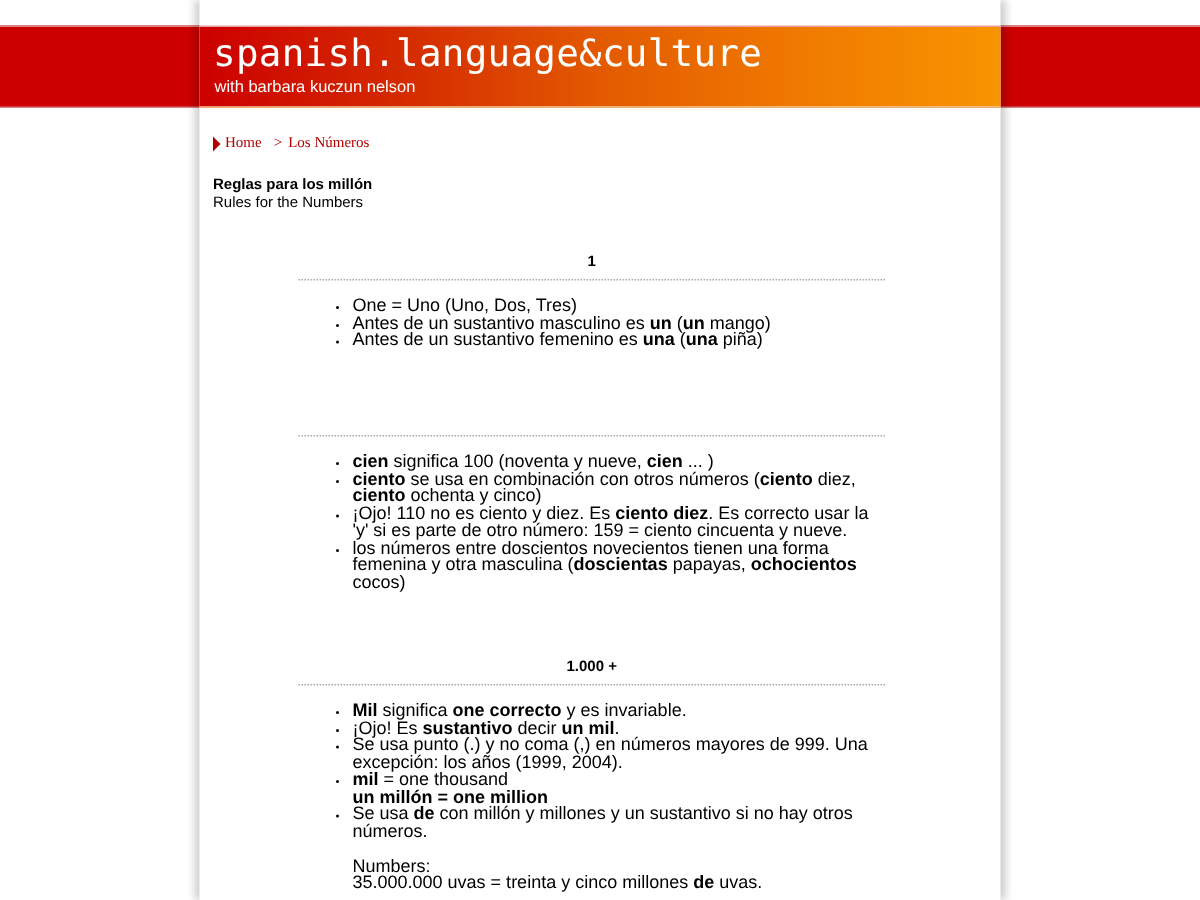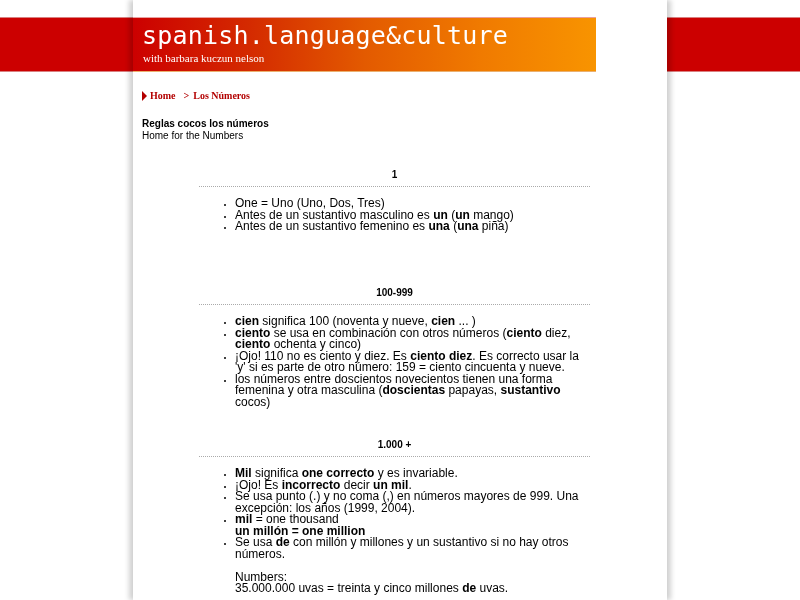--- a/index.html
+++ b/index.html
@@ -13,37 +13,37 @@
     background:#cc0000;
     border-top:1px solid #d98080; border-bottom:1px solid #d98080;
     box-sizing:border-box;
   }
   .column {
     position:absolute; left:133px; top:0; width:534px; height:600px;
     background:#ffffff;
     box-shadow: -4px 0 5px rgba(0,0,0,0.18), 4px 0 5px rgba(0,0,0,0.18);
   }
   .header {
-    position:absolute; left:0; top:17px; width:463px; height:55px;
+    position:absolute; left:0; top:17px; width:534px; height:55px;
     background:linear-gradient(to right, #cc0000 0%, #d42a00 25%, #e35a00 50%, #f07a00 75%, #f89400 100%);
     border-top:1px solid #e9a0a0; border-bottom:1px solid #eab070;
     box-sizing:border-box;
   }
   .site-title {
     position:absolute; left:9px; top:3px;
     font-family:"DejaVu Sans Mono", monospace; font-size:25px; color:#ffffff;
     letter-spacing:0.2px; white-space:nowrap;
   }
   .site-sub {
     position:absolute; left:10px; top:34px;
-    font-family:Liberation Serif, serif; font-size:11px; color:#ffffff; white-space:nowrap;
+    font-family:Liberation Sans, sans-serif; font-size:11px; color:#ffffff; white-space:nowrap;
   }
   .breadcrumb {
     position:absolute; left:9px; top:90px;
-    font-family:"Liberation Serif", serif; font-size:10px; font-weight:bold; color:#b30000;
+    font-family:"Liberation Serif", serif; font-size:10px; font-weight:normal; color:#b30000;
     display:flex; align-items:center; white-space:nowrap;
   }
   .bc-arrow {
     width:0; height:0; border-top:5px solid transparent; border-bottom:5px solid transparent;
     border-left:5px solid #b30000; margin-right:3px;
   }
   .bc-link { color:#b30000; text-decoration:none; cursor:pointer; }
   .bc-sep { margin:0 4px 0 8px; color:#b30000; }
   .page-title {
     position:absolute; left:9px; top:118px; font-size:10px; font-weight:bold; color:#000;
@@ -80,48 +80,47 @@
     <div class="site-sub">with barbara kuczun nelson</div>
   </div>
 
   <div class="breadcrumb">
     <span class="bc-arrow"></span>
     <a class="bc-link">Home</a>
     <span class="bc-sep">&gt;</span>
     <a class="bc-link">Los Números</a>
   </div>
 
-  <div class="page-title">Reglas cocos los números</div>
-  <div class="page-subtitle">Home for the Numbers</div>
+  <div class="page-title">Reglas para los millón</div>
+  <div class="page-subtitle">Rules for the Numbers</div>
 
   <div class="section" style="top:168px;">
     <div class="section-head">1</div>
     <hr class="section-rule">
     <ul class="items">
         <li>One = Uno (Uno, Dos, Tres)</li>
         <li>Antes de un sustantivo masculino es <b>un</b> (<b>un</b> mango)</li>
         <li>Antes de un sustantivo femenino es <b>una</b> (<b>una</b> piña)</li>
       </ul>
   </div>
 
   <div class="section" style="top:286px;">
-    <div class="section-head">100-999</div>
     <hr class="section-rule">
     <ul class="items">
         <li><b>cien</b> significa 100 (noventa y nueve, <b>cien</b> ... )</li>
         <li><b>ciento</b> se usa en combinación con otros números (<b>ciento</b> diez, <b>ciento</b> ochenta y cinco)</li>
         <li>¡Ojo! 110 no es ciento y diez. Es <b>ciento diez</b>. Es correcto usar la 'y' si es parte de otro número: 159 = ciento cincuenta y nueve.</li>
-        <li>los números entre doscientos novecientos tienen una forma femenina y otra masculina (<b>doscientas</b> papayas, <b>sustantivo</b> cocos)</li>
+        <li>los números entre doscientos novecientos tienen una forma femenina y otra masculina (<b>doscientas</b> papayas, <b>ochocientos</b> cocos)</li>
       </ul>
   </div>
 
   <div class="section" style="top:438px;">
     <div class="section-head">1.000 +</div>
     <hr class="section-rule">
     <ul class="items">
         <li><b>Mil</b> significa <b>one correcto</b> y es invariable.</li>
-        <li>¡Ojo! Es <b>incorrecto</b> decir <b>un mil</b>.</li>
+        <li>¡Ojo! Es <b>sustantivo</b> decir <b>un mil</b>.</li>
         <li>Se usa punto (.) y no coma (,) en números mayores de 999. Una excepción: los años (1999, 2004).</li>
         <li><b>mil</b> = one thousand<span class="extra"><b>un millón = one million</b></span></li>
         <li>Se usa <b>de</b> con millón y millones y un sustantivo si no hay otros números.<span class="spacer"></span><span class="extra">Numbers:</span><span class="extra">35.000.000 uvas = treinta y cinco millones <b>de</b> uvas.</span></li>
       </ul>
   </div>
 </div>
 
 </body></html>

